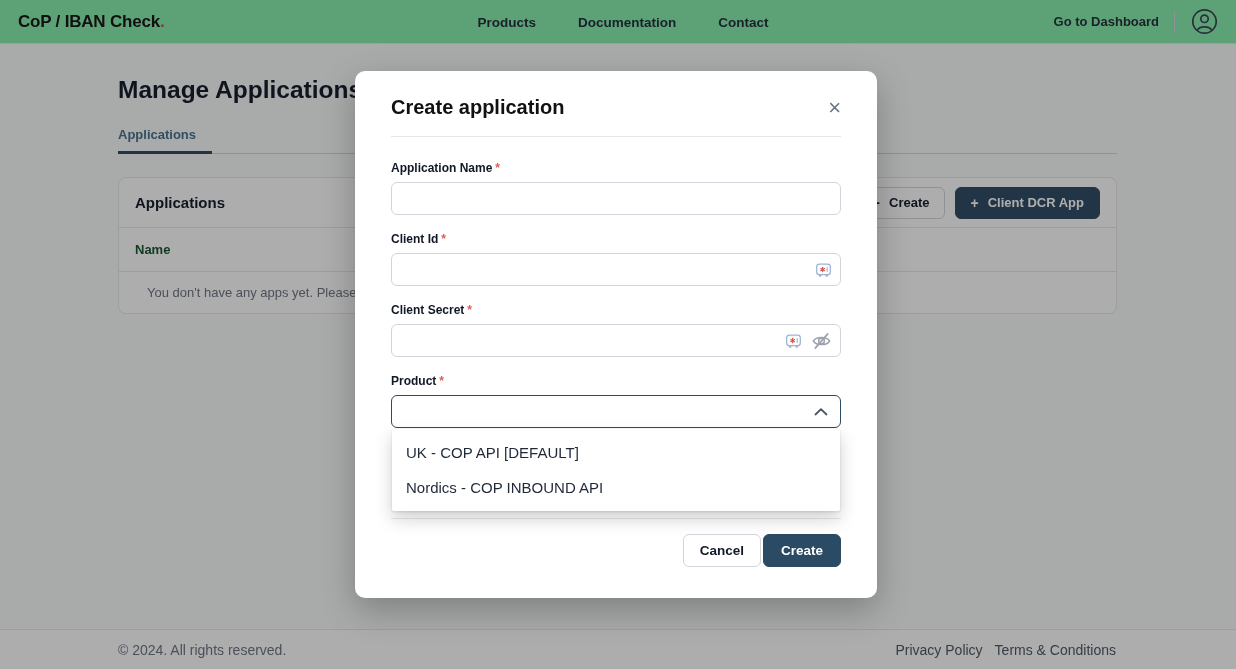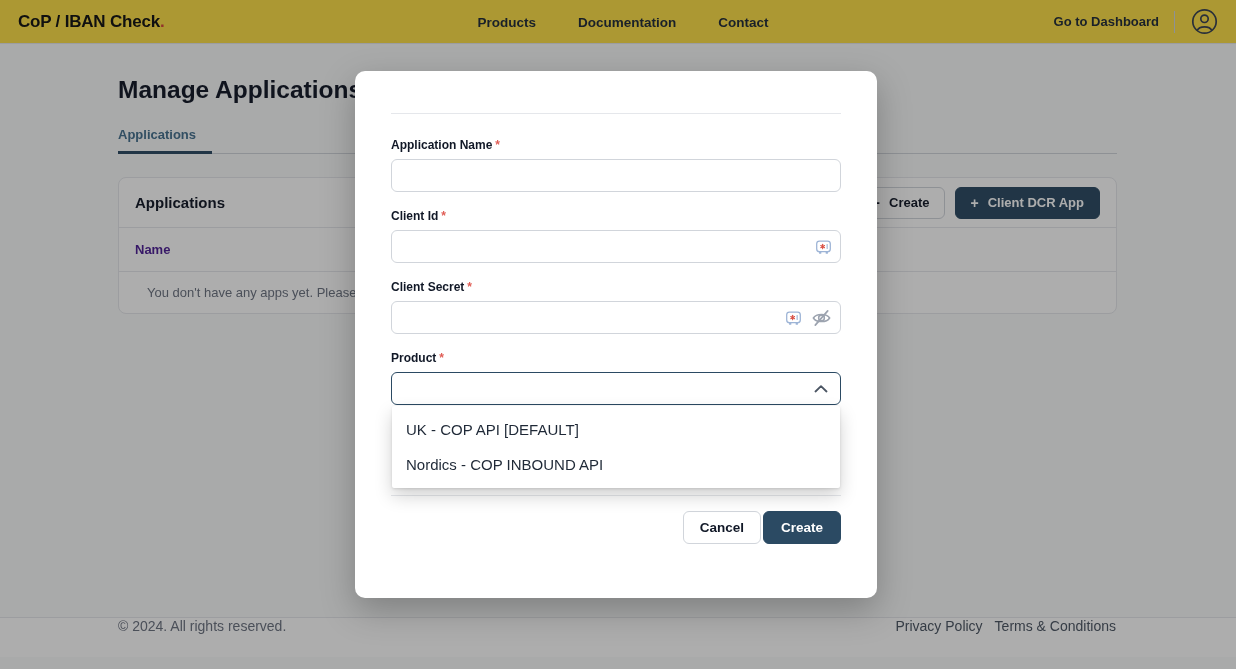--- a/index.html
+++ b/index.html
@@ -8,21 +8,21 @@
     font-family: "Liberation Sans", sans-serif;
     position: relative;
     overflow: hidden;
     background: #f9fafb;
     color: #111827;
   }
 
   
   .topnav {
     position: absolute; top: 0; left: 0; right: 0; height: 44px;
-    background: #fde047; border-bottom: 1px solid #e5e7eb;
+    background: #86efac; border-bottom: 1px solid #e5e7eb;
     display: flex; align-items: center; padding: 0 18px;
   }
   .logo { font-size: 17px; font-weight: 800; letter-spacing: -0.2px; color: #111111; }
   .logo .dot { color: #d8453a; }
   .nav-center {
     position: absolute; left: 50%; top: 0; height: 44px;
     transform: translateX(-51%);
     display: flex; align-items: center; gap: 42px; margin-left: 8px;
   }
   .nav-link { font-size: 13.5px; font-weight: 600; color: #1f2937; cursor: pointer; white-space: nowrap; }
@@ -44,28 +44,28 @@
   .card-header {
     display: flex; align-items: center; justify-content: space-between;
     padding: 10px 16px; border-bottom: 1px solid #e5e7eb; height: 50px;
   }
   .card-title { font-size: 15px; font-weight: 700; color: #111827; }
   .card-actions { display: flex; gap: 10px; }
   .btn { border-radius: 6px; font-size: 13px; font-weight: 600; cursor: pointer; display: inline-flex; align-items: center; font-family: "Liberation Sans", sans-serif; }
   .btn .plus { margin-right: 9px; font-size: 14px; font-weight: 600; }
   .btn-light { background: #ffffff; border: 1px solid #d1d5db; color: #111827; padding: 6px 14px; }
   .btn-navy { background: #2b4a63; border: 1px solid #2b4a63; color: #ffffff; padding: 7px 15px; }
-  .th-row { padding: 14px 16px; font-size: 13px; font-weight: 700; color: #4c1d95; border-bottom: 1px solid #e5e7eb; }
+  .th-row { padding: 14px 16px; font-size: 13px; font-weight: 700; color: #14532d; border-bottom: 1px solid #e5e7eb; }
   .empty-row { padding: 13px 28px; font-size: 13px; color: #6b7280; }
 
   
   .footer {
-    position: absolute; left: 0; right: 0; bottom: 12px; height: 40px;
+    position: absolute; left: 0; right: 0; bottom: 0; height: 40px;
     background: #ffffff; border-top: 1px solid #e5e7eb;
-    display: flex; justify-content: space-between;
+    display: flex; align-items: center; justify-content: space-between;
     padding: 0 120px 0 118px; font-size: 14px; color: #6b7280;
   }
   .footer-links { display: flex; gap: 12px; }
   .footer-link { color: #4b5563; cursor: pointer; }
 
   
   .overlay { position: absolute; inset: 0; background: rgba(15, 15, 15, 0.34); z-index: 10; }
   .modal {
     position: absolute; left: 355px; top: 71px; width: 522px; height: 527px;
     background: #ffffff; border-radius: 10px; z-index: 20;
@@ -159,20 +159,24 @@
   <span>© 2024. All rights reserved.</span>
   <span class="footer-links">
     <span class="footer-link">Privacy Policy</span>
     <span class="footer-link">Terms &amp; Conditions</span>
   </span>
 </div>
 
 <div class="overlay"></div>
 
 <div class="modal">
+  <div class="modal-head">
+    <span class="modal-title">Create application</span>
+    <span class="modal-close">×</span>
+  </div>
   <div class="modal-divider"></div>
 
   <div class="form">
 
     <div class="field">
       <div class="field-label"><span>Application Name</span><span class="req">*</span></div>
       <div class="input-wrap">
         <input class="text-input" type="text" value="" style="">
       </div>
     </div>

